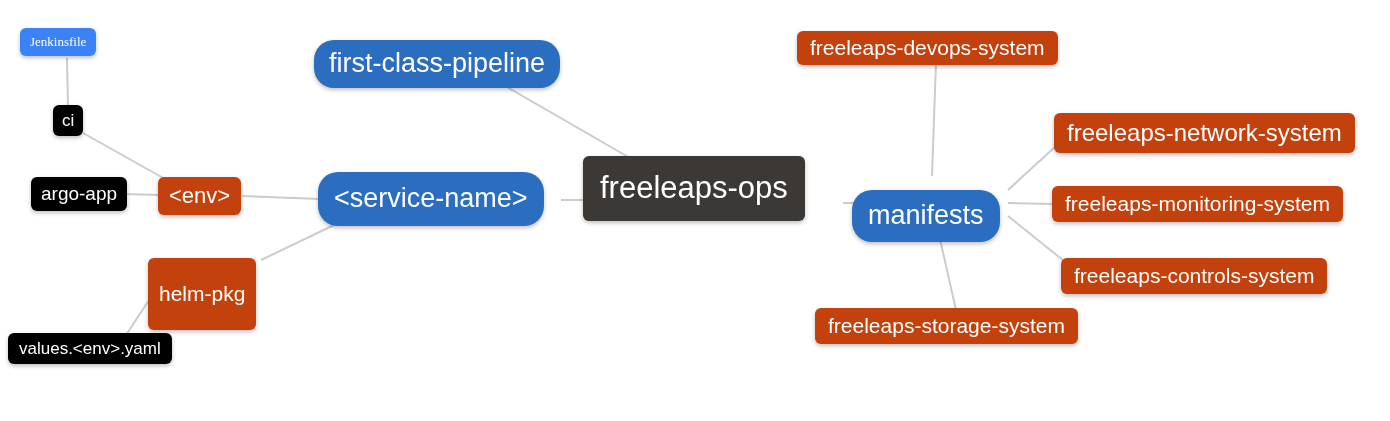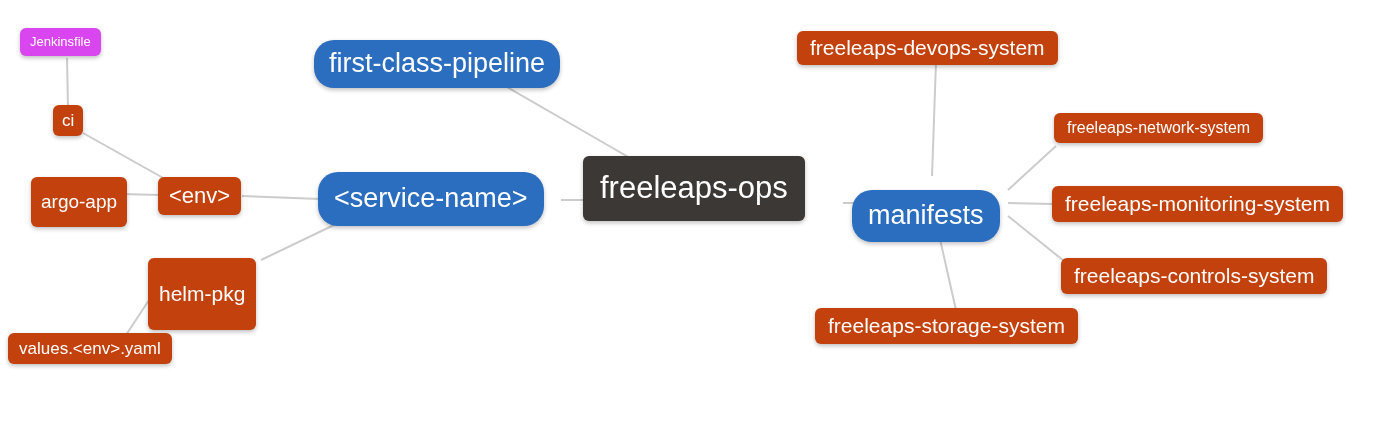--- a/index.html
+++ b/index.html
@@ -10,35 +10,35 @@
   .edges{position:absolute;left:0;top:0;width:1390px;height:421px;z-index:1;}
   .edges line{stroke:#cccccc;stroke-width:2;fill:none;}
   .node{
     position:absolute;z-index:2;color:#ffffff;white-space:nowrap;
     border-radius:6px;box-shadow:0 2px 4px rgba(0,0,0,0.25);
     line-height:1.25;box-sizing:border-box;text-align:center;cursor:pointer;
   }
   .blue{background:#2B6DBE;border-radius:20px;}
   .green{background:#c2410c;}
   .dark{background:#3C3835;}
-  .red{background:#c2410c;}
-  .orange{background:#d946ef;}
+  .red{background:#000000;}
+  .orange{background:#3b82f6;font-family:Liberation Serif, serif;}
 
   .n-jenkinsfile{left:20px;top:28px;font-size:13px;padding:6px 10px;}
   .n-ci{left:53px;top:105px;font-size:17px;padding:5px 9px;}
-  .n-argo{left:31px;top:177px;font-size:19px;padding:13px 10px;}
+  .n-argo{left:31px;top:177px;font-size:19px;padding:5px 10px;}
   .n-env{left:158px;top:177px;font-size:22px;padding:5px 11px;}
   .n-helm{left:148px;top:258px;font-size:21px;padding:23px 11px;}
   .n-values{left:8px;top:333px;font-size:17px;padding:5px 11px;}
   .n-pipeline{left:314px;top:40px;font-size:27px;padding:7px 15px;}
   .n-service{left:318px;top:172px;font-size:27px;padding:10px 16px;}
   .n-root{left:583px;top:156px;font-size:31px;padding:13px 17px;}
   .n-manifests{left:852px;top:190px;font-size:27px;padding:9px 16px;}
   .n-devops{left:797px;top:31px;font-size:21px;padding:4px 13px;}
-  .n-network{left:1054px;top:113px;font-size:16px;padding:5px 13px;}
+  .n-network{left:1054px;top:113px;font-size:24px;padding:5px 13px;}
   .n-monitoring{left:1052px;top:186px;font-size:21px;padding:5px 13px;}
   .n-controls{left:1061px;top:258px;font-size:21px;padding:5px 13px;}
   .n-storage{left:815px;top:308px;font-size:21px;padding:5px 13px;}
 </style>
 </head>
 <body>
 
 <div class="canvas">
 
   <svg class="edges" width="1390" height="421" viewBox="0 0 1390 421">

